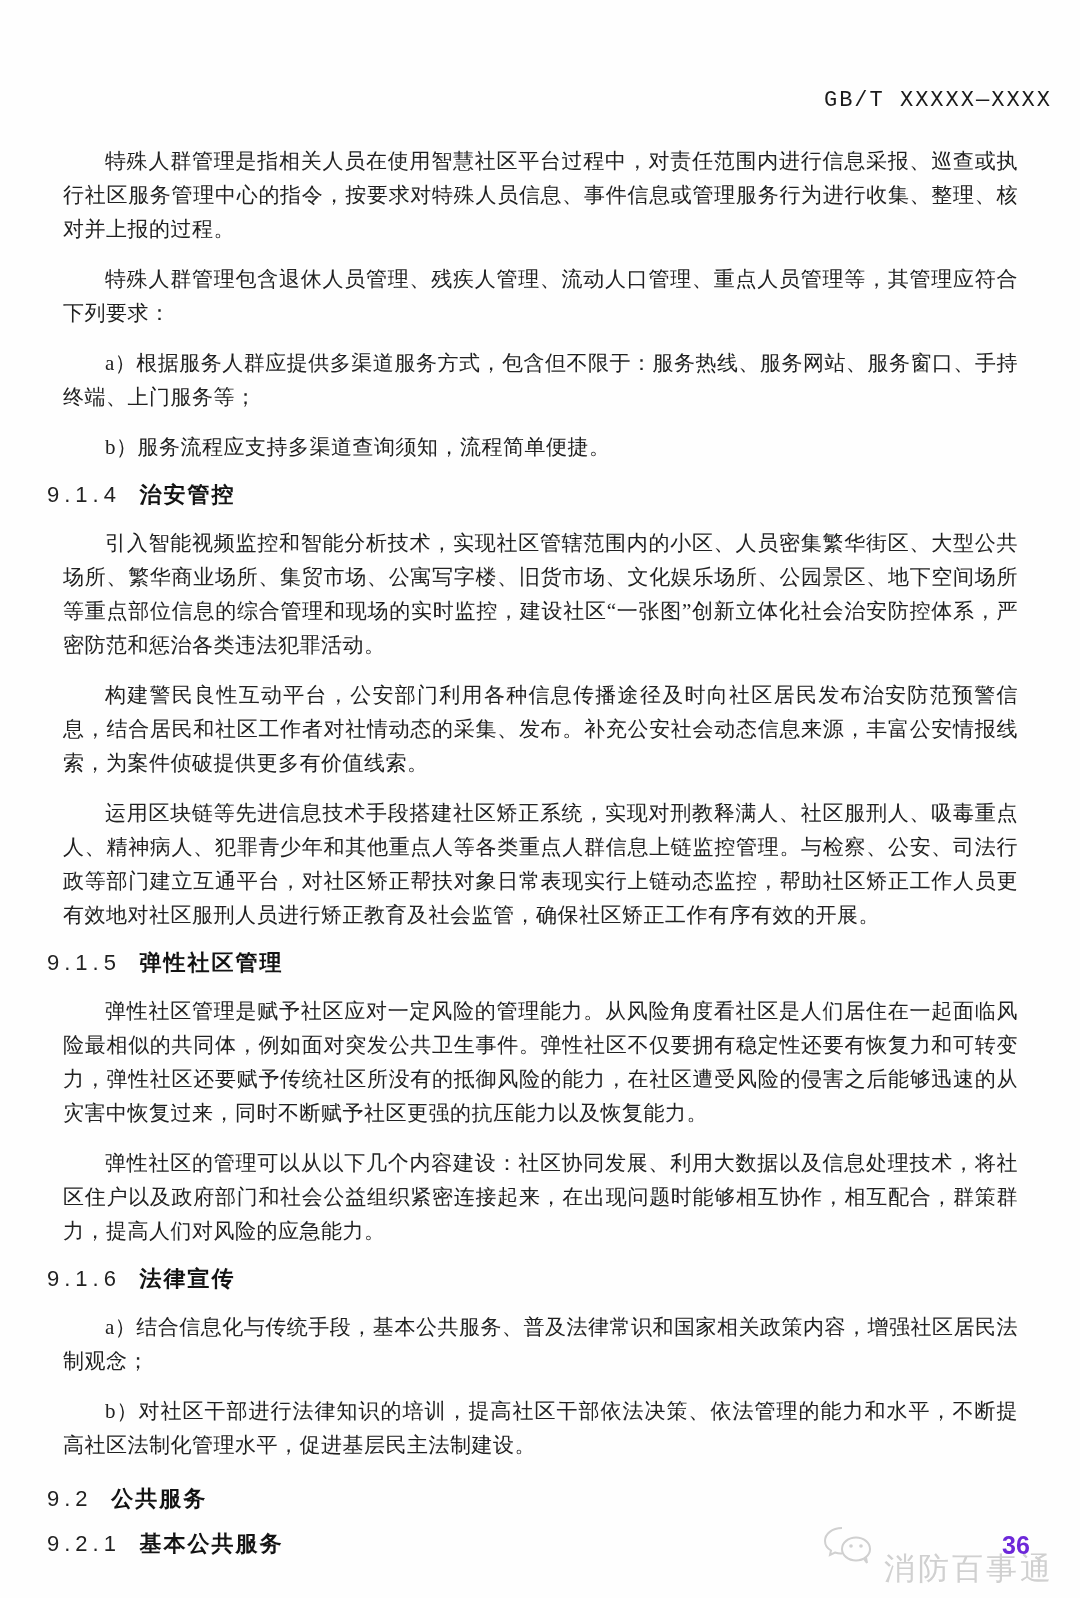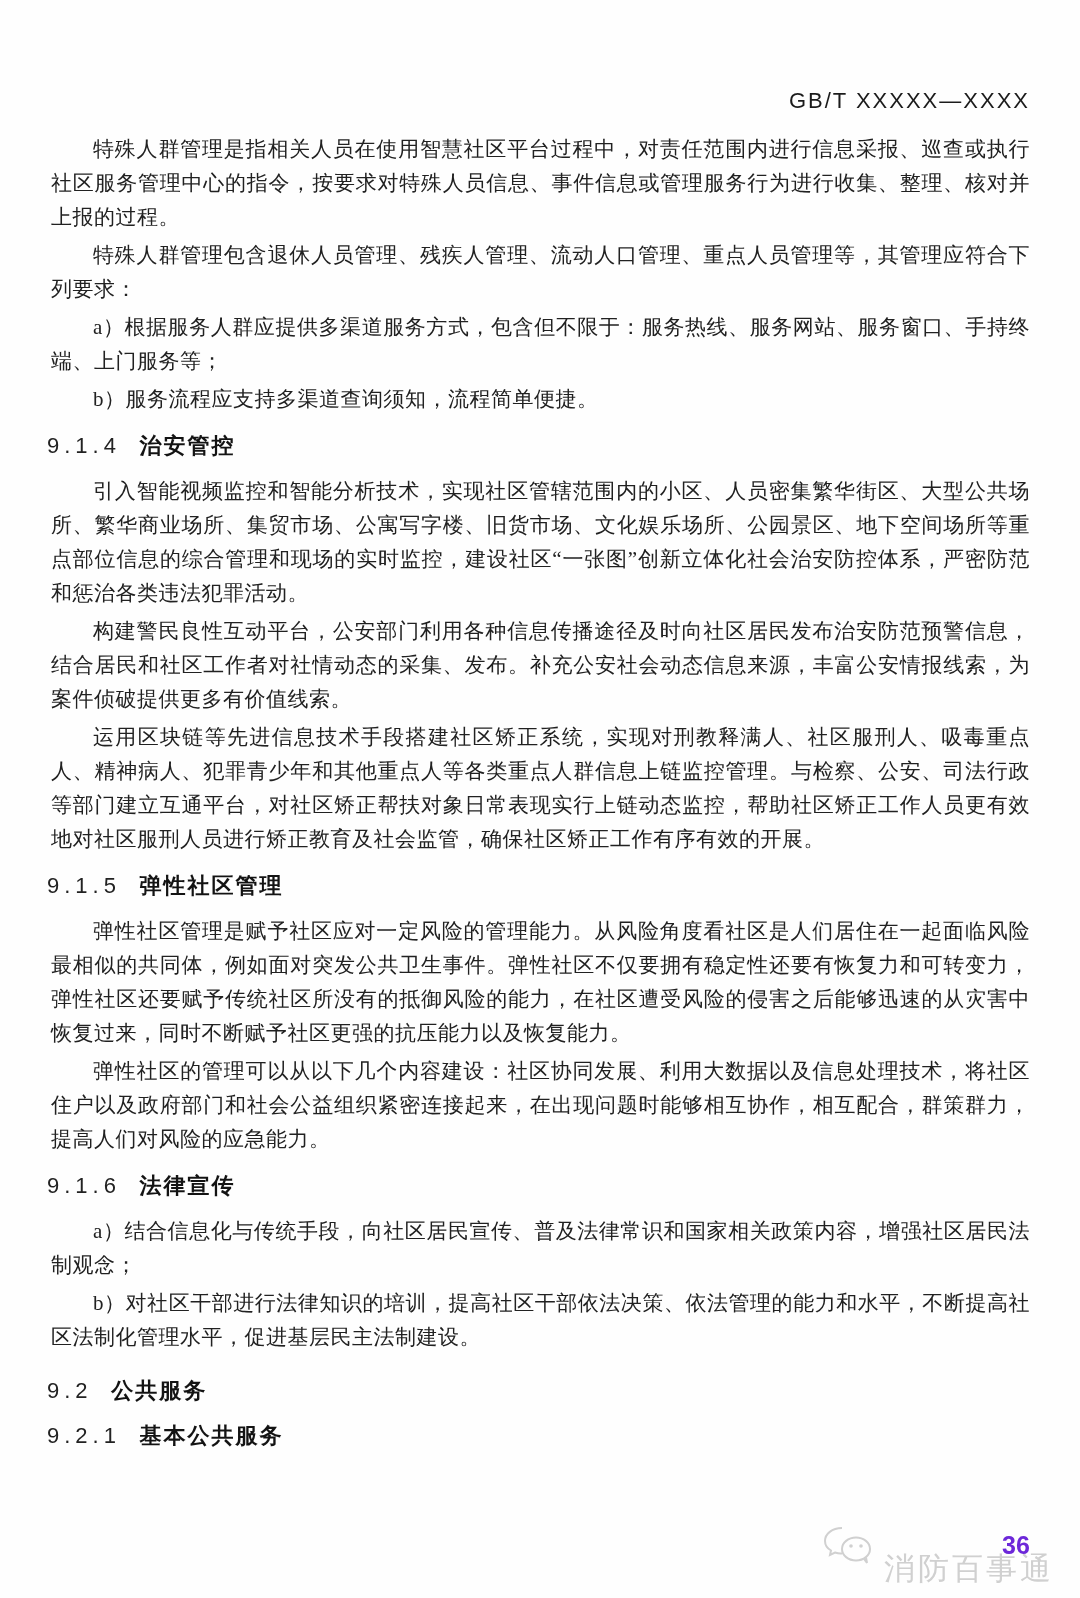--- a/index.html
+++ b/index.html
@@ -5,30 +5,30 @@
   html,body{margin:0;padding:0;background:#ffffff;}
   .page{
     position:relative;
     width:1080px;height:1598px;
     background:#fefefe;
     overflow:hidden;
     font-family:"Liberation Serif","DejaVu Serif",serif;
     color:#212121;
   }
   .doc-number{
-    position:absolute;top:88px;right:50px;
-    font-family:Liberation Sans, sans-serif;
+    position:absolute;top:88px;right:28px;
+    font-family:Liberation Mono, monospace;
     font-size:22px;letter-spacing:2px;color:#1b1b1b;
   }
   .doc{
     position:absolute;left:47px;right:46px;top:128px;
     font-size:21px;line-height:34px;
     text-align:justify;letter-spacing:0.5px;
   }
-  .para{margin:4px;text-indent:2em;}
+  .para{margin:16px;text-indent:2em;}
   .h3,.h2{
     margin:15px 0 13px;
     font-family:"Liberation Sans","DejaVu Sans",sans-serif;
     font-size:22px;color:#131313;text-align:left;text-indent:0;
     line-height:30px;
   }
   .hnum{font-weight:normal;letter-spacing:5px;margin-right:12px;color:#222;}
   .htitle{font-weight:bold;letter-spacing:2px;margin-top:32px;}
   .h2{margin-top:22px;}
   .footer{
@@ -76,21 +76,21 @@
     </h3>
 
     <p class="para">弹性社区管理是赋予社区应对一定风险的管理能力。从风险角度看社区是人们居住在一起面临风险最相似的共同体，例如面对突发公共卫生事件。弹性社区不仅要拥有稳定性还要有恢复力和可转变力，弹性社区还要赋予传统社区所没有的抵御风险的能力，在社区遭受风险的侵害之后能够迅速的从灾害中恢复过来，同时不断赋予社区更强的抗压能力以及恢复能力。</p>
     <p class="para">弹性社区的管理可以从以下几个内容建设：社区协同发展、利用大数据以及信息处理技术，将社区住户以及政府部门和社会公益组织紧密连接起来，在出现问题时能够相互协作，相互配合，群策群力，提高人们对风险的应急能力。</p>
 
     <h3 class="h3">
       <span class="hnum">9.1.6</span>
       <span class="htitle">法律宣传</span>
     </h3>
 
-    <p class="para">a）结合信息化与传统手段，向社区居民宣传、普及法律常识和国家相关政策内容，增强社区居民法制观念；</p>
+    <p class="para">a）结合信息化与传统手段，基本公共服务、普及法律常识和国家相关政策内容，增强社区居民法制观念；</p>
     <p class="para">b）对社区干部进行法律知识的培训，提高社区干部依法决策、依法管理的能力和水平，不断提高社区法制化管理水平，促进基层民主法制建设。</p>
 
     <h2 class="h2">
       <span class="hnum">9.2</span>
       <span class="htitle">公共服务</span>
     </h2>
 
     <h3 class="h3">
       <span class="hnum">9.2.1</span>
       <span class="htitle">基本公共服务</span>

